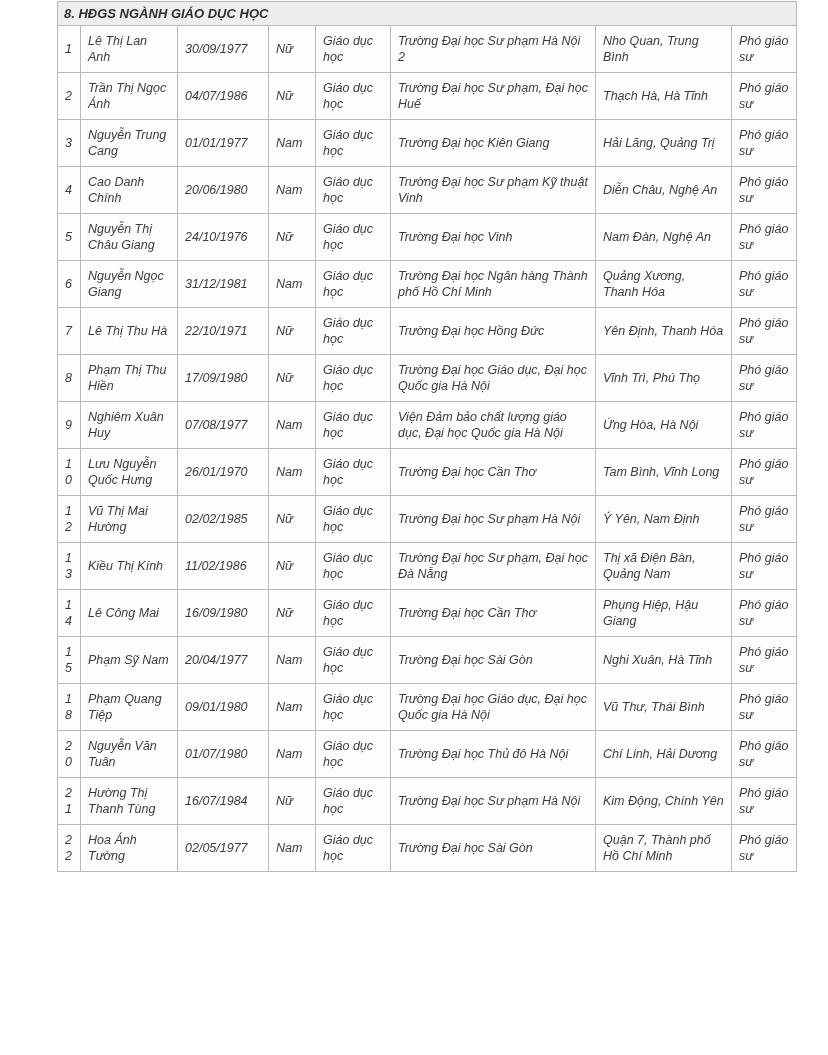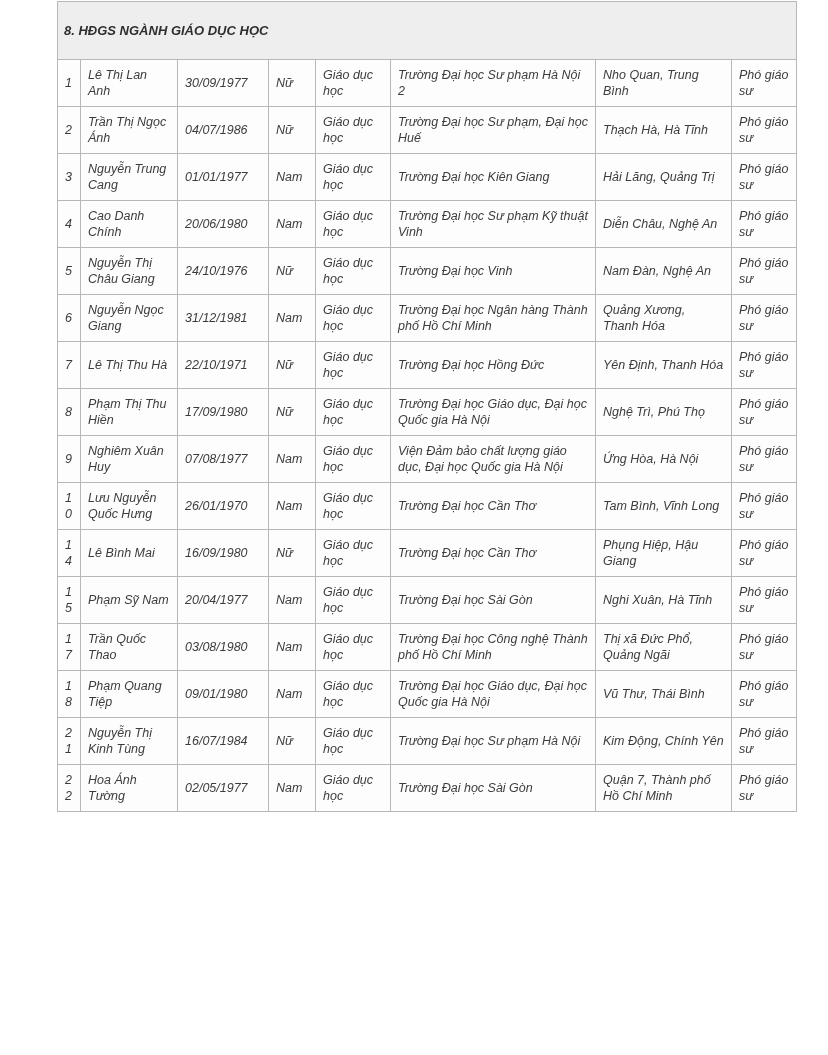--- a/index.html
+++ b/index.html
@@ -27,21 +27,21 @@
     padding:4px 7px;
     vertical-align:middle;
     overflow:hidden;
     word-wrap:break-word;
   }
   tr.section-header-row td{
     background:var(--header-bg);
     font-weight:bold;
     font-size:13px;
     color:#2e2e2e;
-    padding:20px 6px;
+    padding:3px 6px;
     height:14px;
   }
   tbody tr{height:47px;}
   td.col-stt{padding-left:5px;padding-right:2px;}
   col.c-stt{width:23px;}
   col.c-name{width:97px;}
   col.c-dob{width:91px;}
   col.c-gender{width:47px;}
   col.c-field{width:75px;}
   col.c-institution{width:205px;}
@@ -139,21 +139,21 @@
           <td class="col-hometown">Yên Định, Thanh Hóa</td>
           <td class="col-title">Phó giáo sư</td>
         </tr>
         <tr>
           <td class="col-stt">8</td>
           <td class="col-name">Phạm Thị Thu Hiền</td>
           <td class="col-dob">17/09/1980</td>
           <td class="col-gender">Nữ</td>
           <td class="col-field">Giáo dục học</td>
           <td class="col-institution">Trường Đại học Giáo dục, Đại học Quốc gia Hà Nội</td>
-          <td class="col-hometown">Nghệ Trì, Phú Thọ</td>
+          <td class="col-hometown">Vĩnh Trì, Phú Thọ</td>
           <td class="col-title">Phó giáo sư</td>
         </tr>
         <tr>
           <td class="col-stt">9</td>
           <td class="col-name">Nghiêm Xuân Huy</td>
           <td class="col-dob">07/08/1977</td>
           <td class="col-gender">Nam</td>
           <td class="col-field">Giáo dục học</td>
           <td class="col-institution">Viện Đảm bảo chất lượng giáo dục, Đại học Quốc gia Hà Nội</td>
           <td class="col-hometown">Ứng Hòa, Hà Nội</td>
@@ -163,62 +163,82 @@
           <td class="col-stt">10</td>
           <td class="col-name">Lưu Nguyễn Quốc Hưng</td>
           <td class="col-dob">26/01/1970</td>
           <td class="col-gender">Nam</td>
           <td class="col-field">Giáo dục học</td>
           <td class="col-institution">Trường Đại học Cần Thơ</td>
           <td class="col-hometown">Tam Bình, Vĩnh Long</td>
           <td class="col-title">Phó giáo sư</td>
         </tr>
         <tr>
+          <td class="col-stt">12</td>
+          <td class="col-name">Vũ Thị Mai Hường</td>
+          <td class="col-dob">02/02/1985</td>
+          <td class="col-gender">Nữ</td>
+          <td class="col-field">Giáo dục học</td>
+          <td class="col-institution">Trường Đại học Sư phạm Hà Nội</td>
+          <td class="col-hometown">Ý Yên, Nam Định</td>
+          <td class="col-title">Phó giáo sư</td>
+        </tr>
+        <tr>
+          <td class="col-stt">13</td>
+          <td class="col-name">Kiều Thị Kính</td>
+          <td class="col-dob">11/02/1986</td>
+          <td class="col-gender">Nữ</td>
+          <td class="col-field">Giáo dục học</td>
+          <td class="col-institution">Trường Đại học Sư phạm, Đại học Đà Nẵng</td>
+          <td class="col-hometown">Thị xã Điện Bàn, Quảng Nam</td>
+          <td class="col-title">Phó giáo sư</td>
+        </tr>
+        <tr>
           <td class="col-stt">14</td>
-          <td class="col-name">Lê Bình Mai</td>
+          <td class="col-name">Lê Công Mai</td>
           <td class="col-dob">16/09/1980</td>
           <td class="col-gender">Nữ</td>
           <td class="col-field">Giáo dục học</td>
           <td class="col-institution">Trường Đại học Cần Thơ</td>
           <td class="col-hometown">Phụng Hiệp, Hậu Giang</td>
           <td class="col-title">Phó giáo sư</td>
         </tr>
         <tr>
           <td class="col-stt">15</td>
           <td class="col-name">Phạm Sỹ Nam</td>
           <td class="col-dob">20/04/1977</td>
           <td class="col-gender">Nam</td>
           <td class="col-field">Giáo dục học</td>
           <td class="col-institution">Trường Đại học Sài Gòn</td>
           <td class="col-hometown">Nghi Xuân, Hà Tĩnh</td>
           <td class="col-title">Phó giáo sư</td>
         </tr>
         <tr>
-          <td class="col-stt">17</td>
-          <td class="col-name">Trần Quốc Thao</td>
-          <td class="col-dob">03/08/1980</td>
-          <td class="col-gender">Nam</td>
-          <td class="col-field">Giáo dục học</td>
-          <td class="col-institution">Trường Đại học Công nghệ Thành phố Hồ Chí Minh</td>
-          <td class="col-hometown">Thị xã Đức Phổ, Quảng Ngãi</td>
-          <td class="col-title">Phó giáo sư</td>
-        </tr>
-        <tr>
           <td class="col-stt">18</td>
           <td class="col-name">Phạm Quang Tiệp</td>
           <td class="col-dob">09/01/1980</td>
           <td class="col-gender">Nam</td>
           <td class="col-field">Giáo dục học</td>
           <td class="col-institution">Trường Đại học Giáo dục, Đại học Quốc gia Hà Nội</td>
           <td class="col-hometown">Vũ Thư, Thái Bình</td>
           <td class="col-title">Phó giáo sư</td>
         </tr>
         <tr>
+          <td class="col-stt">20</td>
+          <td class="col-name">Nguyễn Văn Tuân</td>
+          <td class="col-dob">01/07/1980</td>
+          <td class="col-gender">Nam</td>
+          <td class="col-field">Giáo dục học</td>
+          <td class="col-institution">Trường Đại học Thủ đô Hà Nội</td>
+          <td class="col-hometown">Chí Linh, Hải Dương</td>
+          <td class="col-title">Phó giáo sư</td>
+        </tr>
+        <tr>
           <td class="col-stt">21</td>
-          <td class="col-name">Nguyễn Thị Kinh Tùng</td>
+          <td class="col-name">Hường Thị Thanh Tùng</td>
           <td class="col-dob">16/07/1984</td>
           <td class="col-gender">Nữ</td>
           <td class="col-field">Giáo dục học</td>
           <td class="col-institution">Trường Đại học Sư phạm Hà Nội</td>
           <td class="col-hometown">Kim Động, Chính Yên</td>
           <td class="col-title">Phó giáo sư</td>
         </tr>
         <tr>
           <td class="col-stt">22</td>
           <td class="col-name">Hoa Ánh Tường</td>

